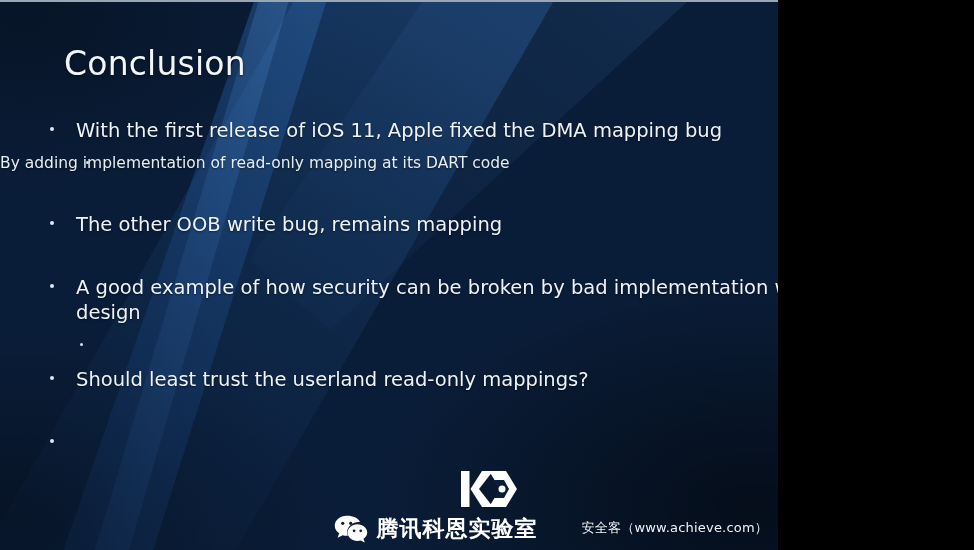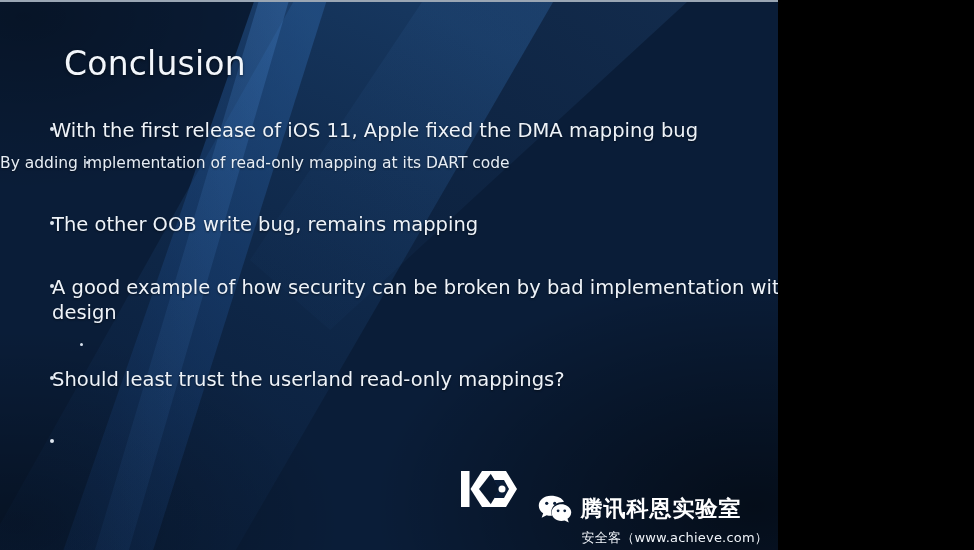--- a/index.html
+++ b/index.html
@@ -76,21 +76,21 @@
     position: absolute;
     left: 0;
     top: 118px;
     width: 974px;
     z-index: 4;
   }
   .blk { position: relative; }
 
   .l1 {
     position: relative;
-    padding-left: 52px;
+    padding-left: 76px;
     font-size: 19.5px;
     line-height: 25px;
     color: #eef3f9;
     text-shadow: 0 1px 2px rgba(0,0,0,0.5);
   }
   .l1 > .dot {
     position: absolute;
     left: 50px;
     top: 9px;
     width: 4px; height: 4px;
@@ -131,21 +131,21 @@
     z-index: 5;
   }
 
   
   #watermark {
     position: absolute;
     right: 10px;
     bottom: 6px;
     z-index: 5;
     display: flex;
-    flex-direction: column;
+    flex-direction: row;
     align-items: flex-start;
     line-height: 1;
   }
   #wm-row {
     display: flex;
     align-items: center;
     gap: 9px;
   }
   #wm-icon { width: 34px; height: 30px; flex: none; }
   #wm-title {

